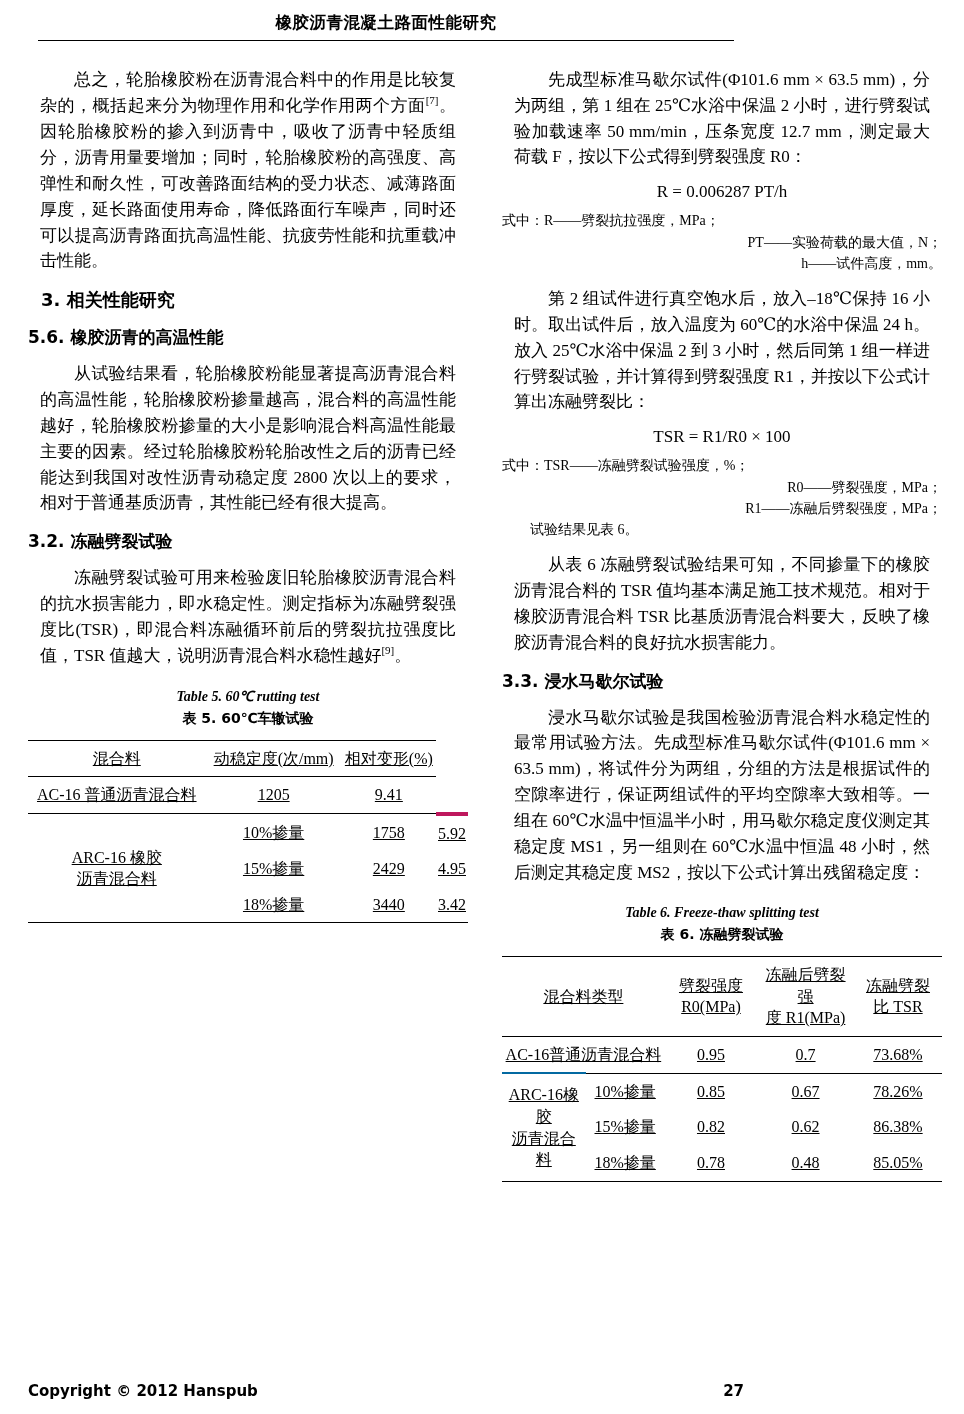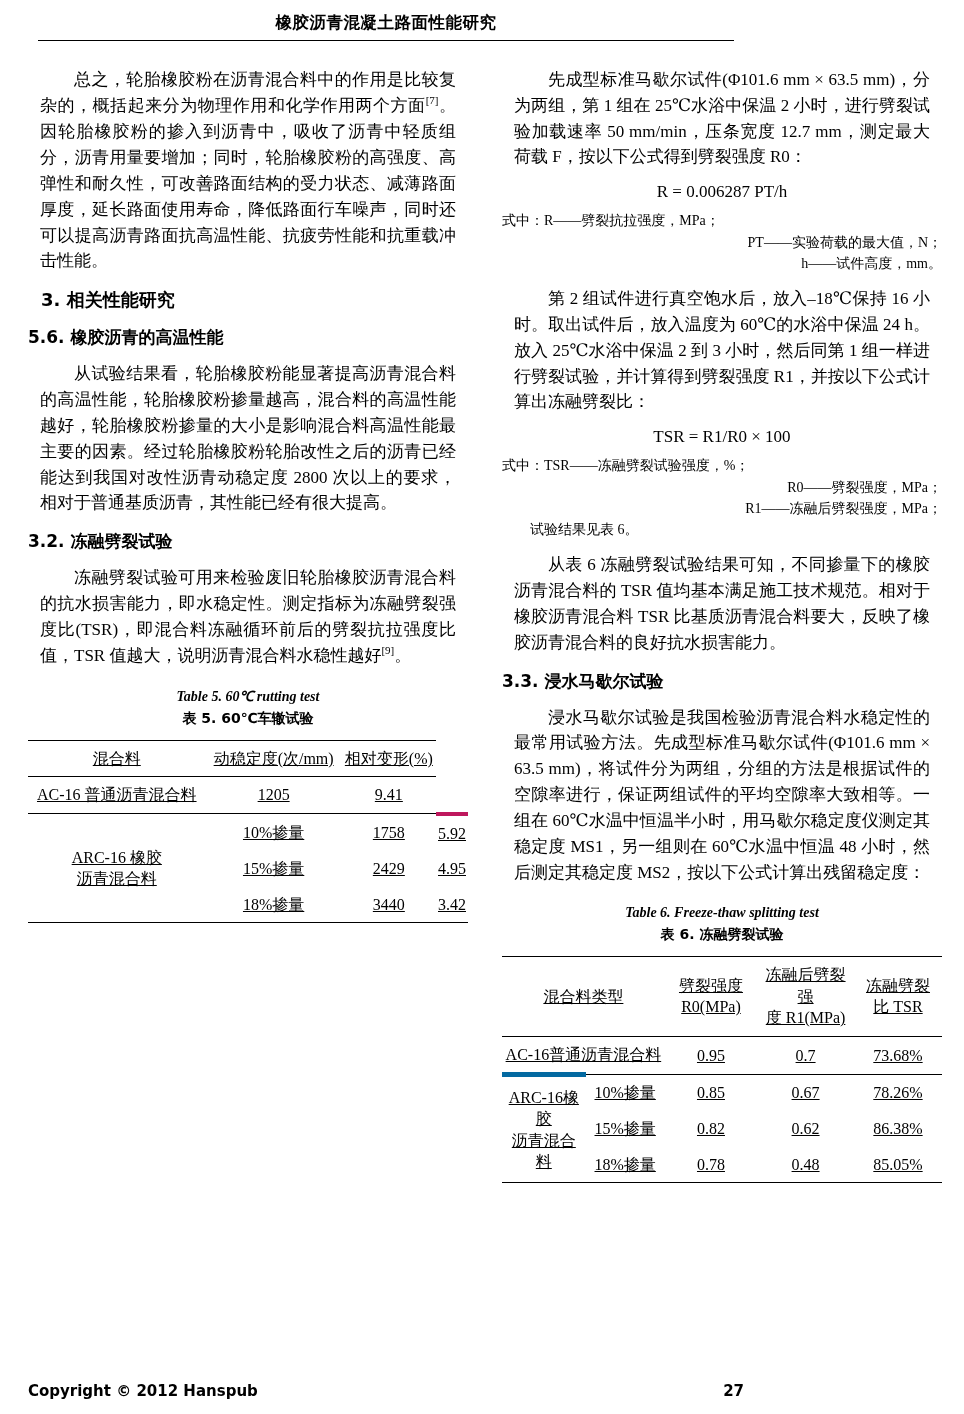--- a/index.html
+++ b/index.html
@@ -253,21 +253,21 @@
           </tr>
         </thead>
         <tbody>
           <tr class="rule-mid">
             <td colspan="2">AC-16普通沥青混合料</td>
             <td>0.95</td>
             <td>0.7</td>
             <td>73.68%</td>
           </tr>
           <tr>
-            <td rowspan="3" style="border-top:5px solid #0369a1;width:19%;">
+            <td rowspan="3" style="border-top:2px solid #0369a1;width:19%;">
               <div style="text-align:center;">
                 <div>ARC-16橡胶</div>
                 <div>沥青混合料</div>
               </div>
             </td>
             <td style="border-top:1px solid #000;width:18%;">10%掺量</td>
             <td style="border-top:1px solid #000;">0.85</td>
             <td style="border-top:1px solid #000;">0.67</td>
             <td style="border-top:1px solid #000;">78.26%</td>
           </tr>

